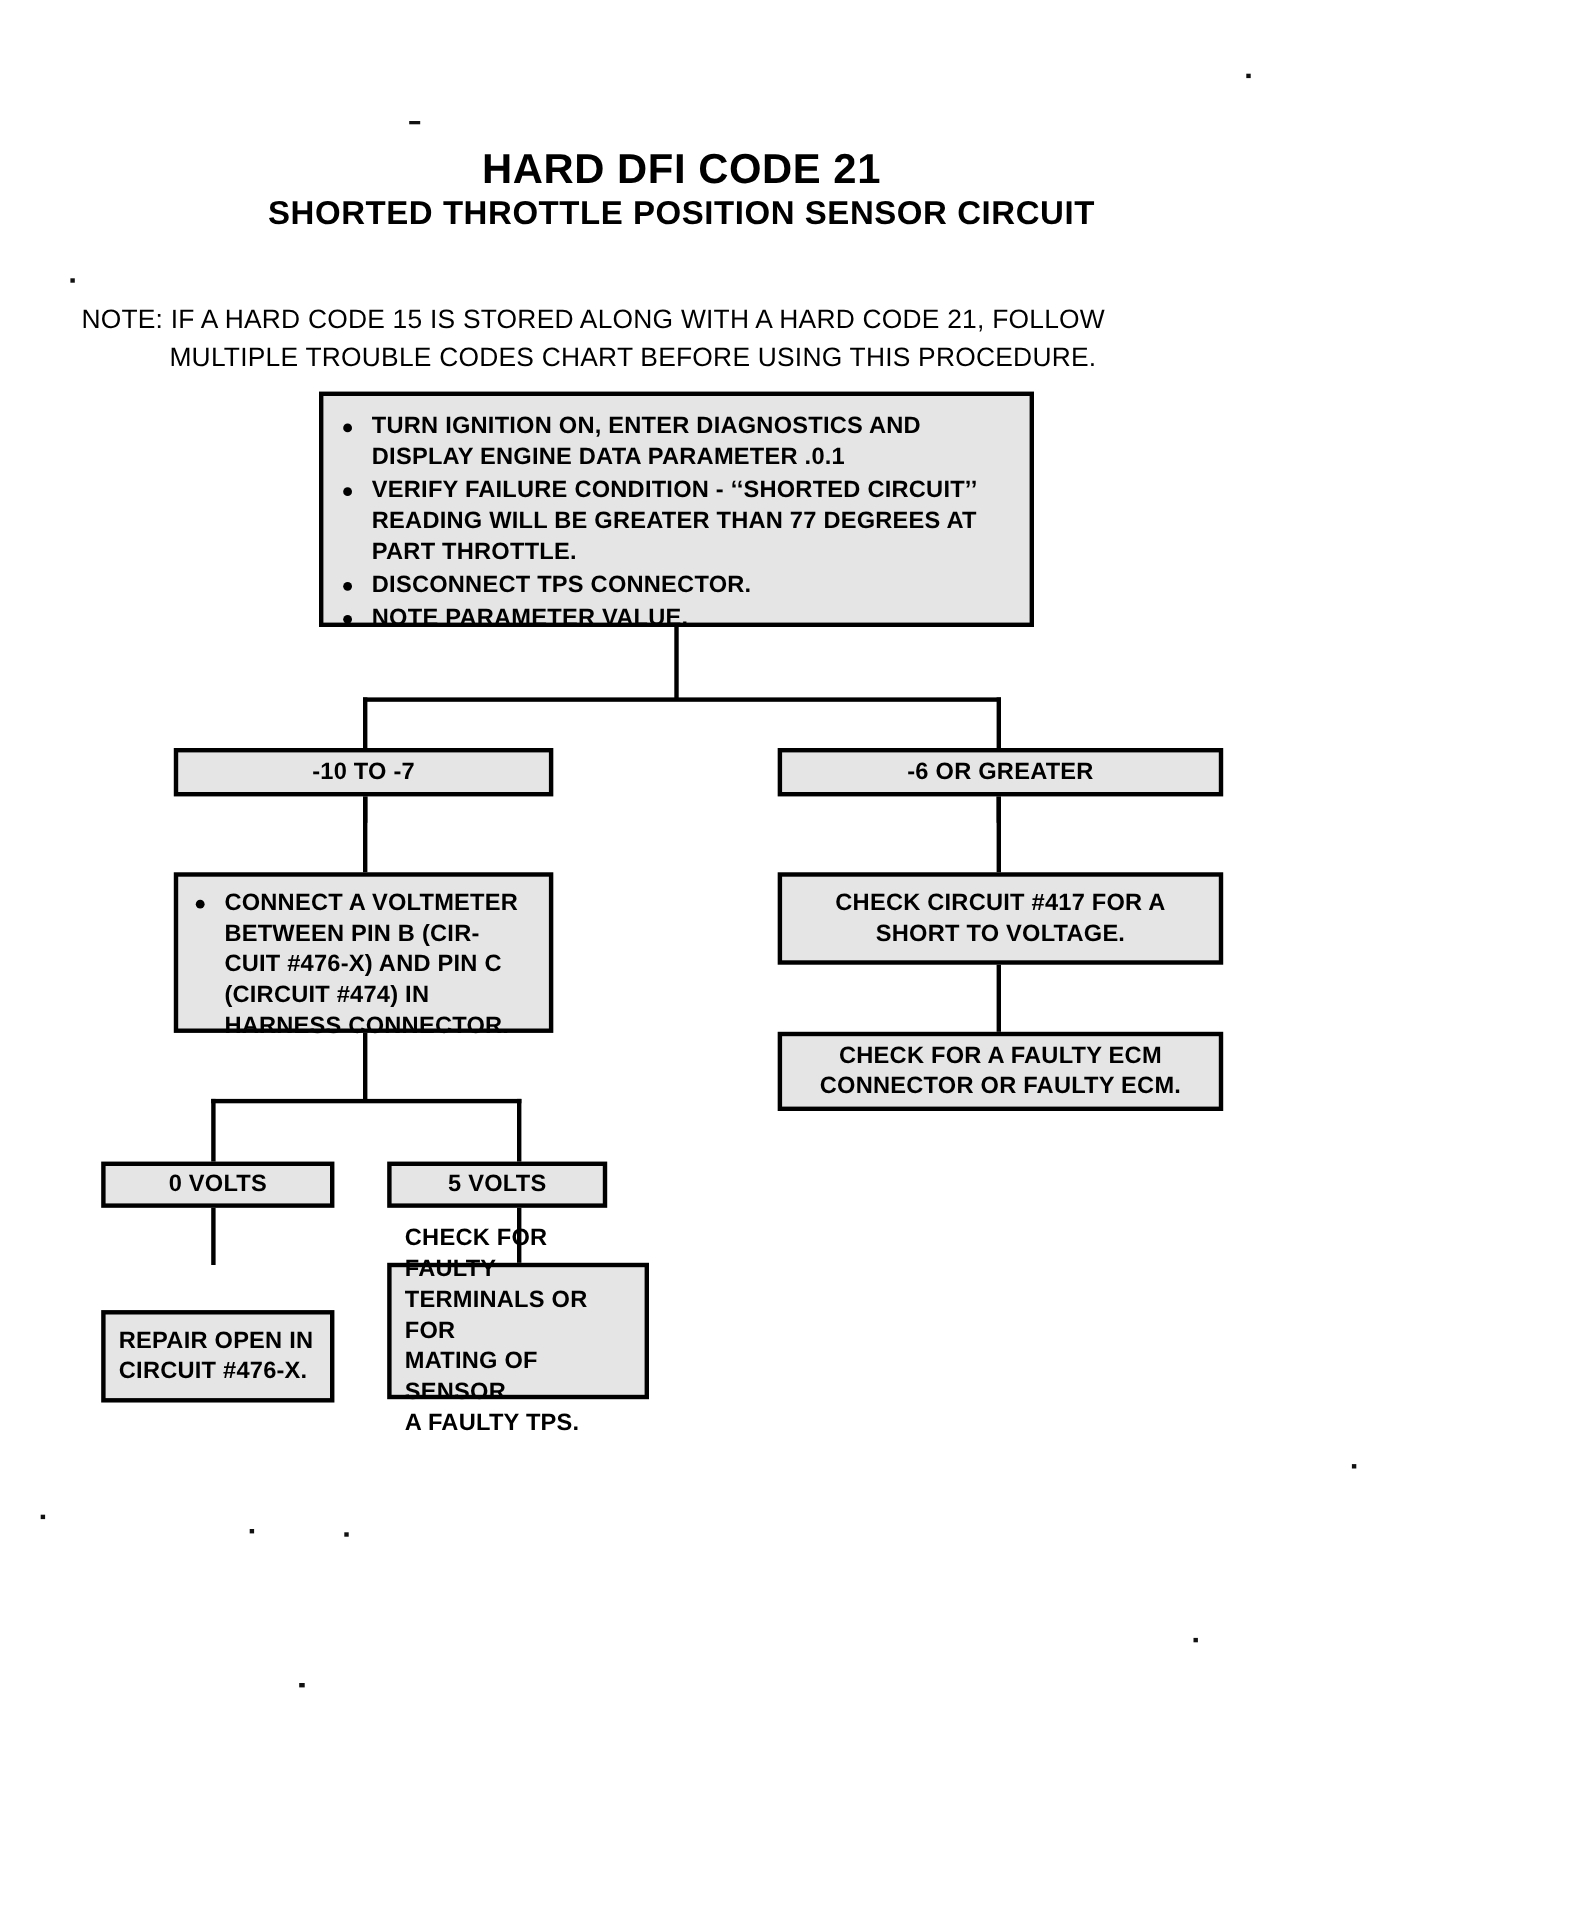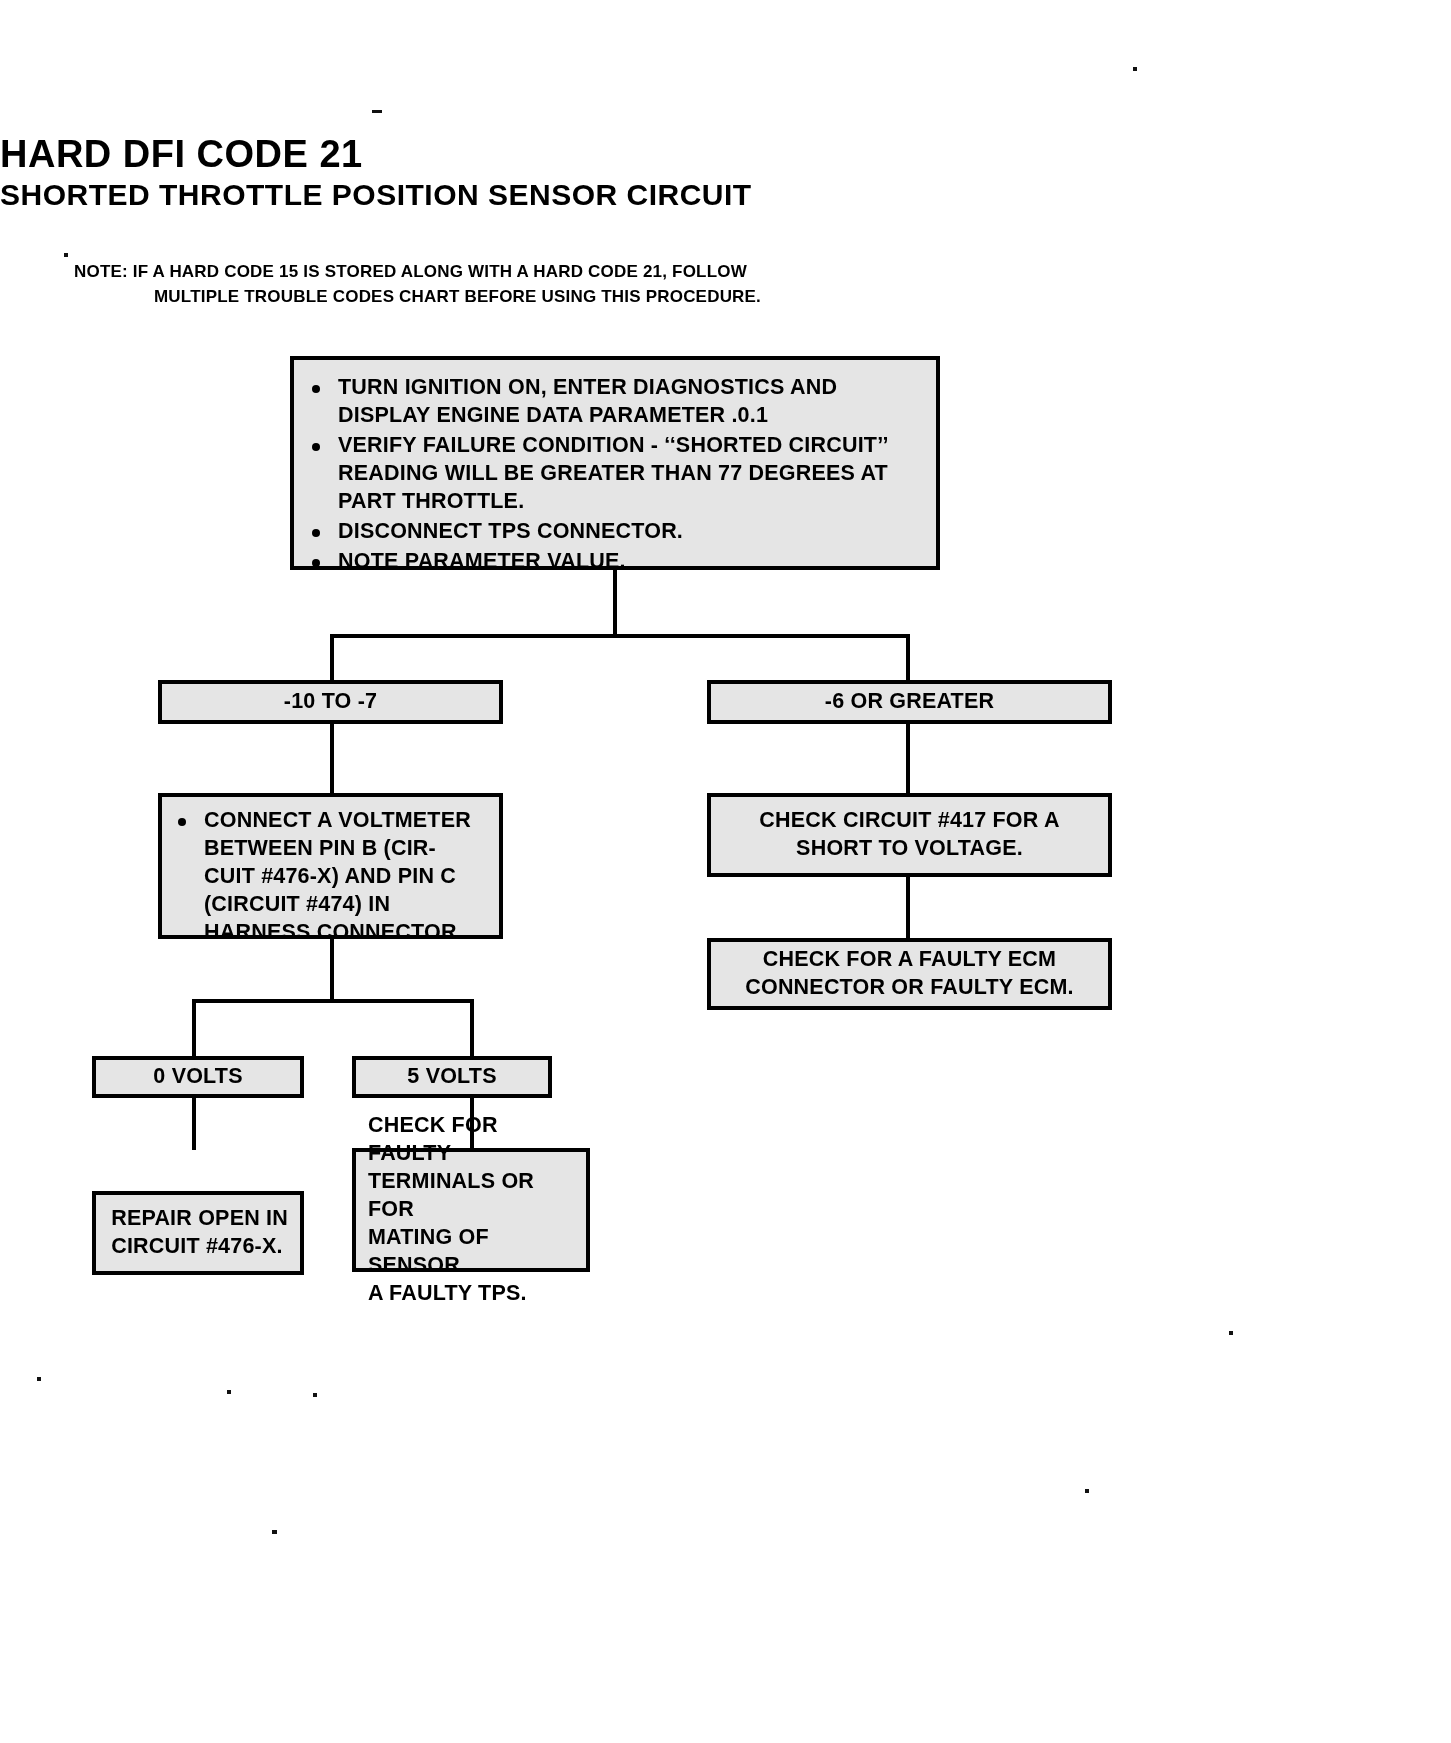--- a/index.html
+++ b/index.html
@@ -15,38 +15,39 @@
     color: #000000;
     overflow: hidden;
   }
 
   
   #title-block {
     position: absolute;
     left: 0;
     top: 132px;
     width: 1239px;
+    text-align: center;
   }
   .title-line {
     font-weight: bold;
     letter-spacing: 0.5px;
     line-height: 1.18;
     white-space: nowrap;
   }
   #title-line-1 { font-size: 38px; }
   #title-line-2 { font-size: 30px; }
 
   
   #note-block {
     position: absolute;
     left: 74px;
-    top: 260px;
+    top: 274px;
     width: 1000px;
-    font-size: 17px;
-    font-weight: bold;
+    font-size: 24px;
+    font-weight: normal;
     line-height: 1.45;
     letter-spacing: 0.2px;
   }
   #note-line-1 { white-space: nowrap; }
   #note-line-2 {
     white-space: nowrap;
     margin-left: 80px;
   }
 
   
@@ -63,21 +64,21 @@
   }
   .fc-box.centered {
     display: flex;
     align-items: center;
     justify-content: center;
     text-align: center;
   }
   .fc-box.centered-left {
     display: flex;
     align-items: center;
-    justify-content: flex-end;
+    justify-content: flex-start;
     text-align: left;
   }
   .fc-box .inner-pad { padding: 0 12px; }
 
   
   ul.fc-list {
     list-style: none;
     margin: 0;
     padding: 0;
   }

